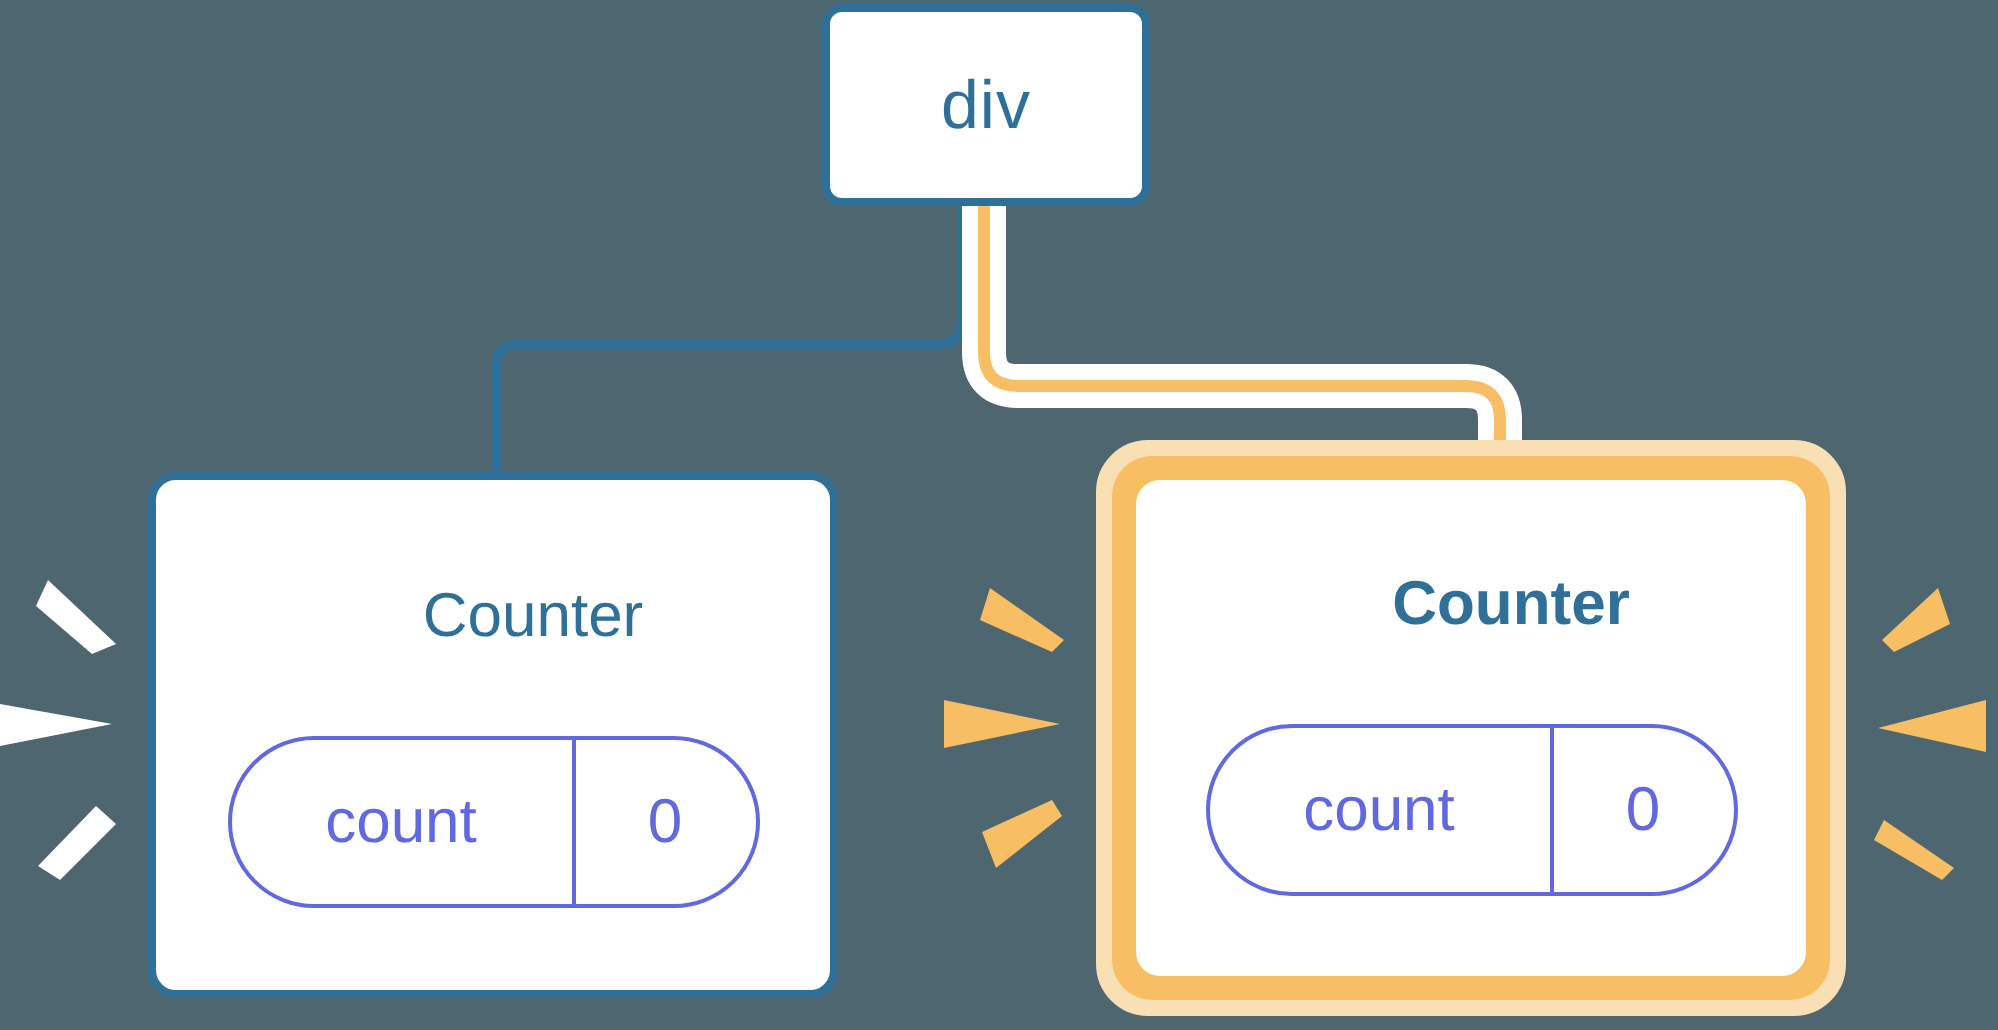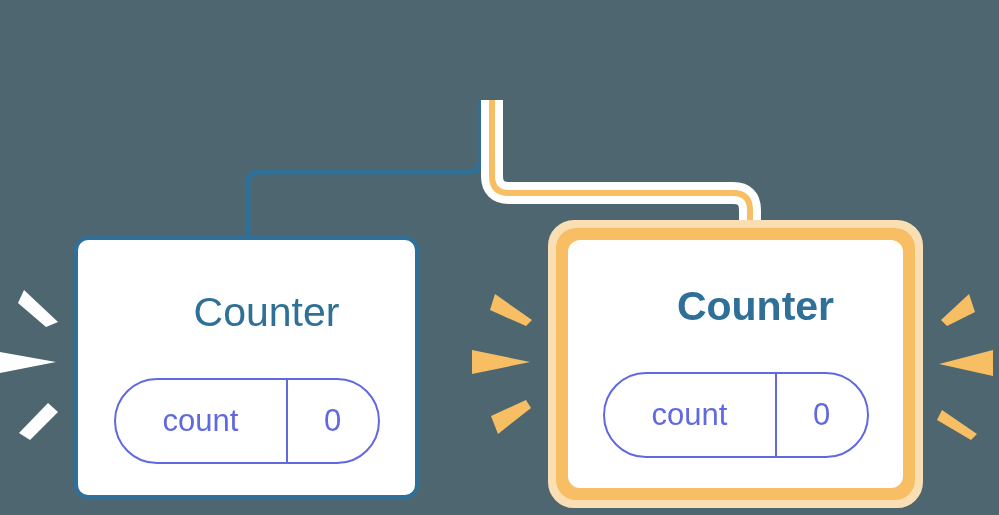--- a/index.html
+++ b/index.html
@@ -86,21 +86,21 @@
     left: 20px; top: 20px;
     right: 20px; bottom: 20px;
     box-sizing: border-box;
     border-radius: 12px;
     background: #ffffff;
     display: flex;
     flex-direction: column;
     align-items: center;
   }
   .counter-title {
-    font-size: 41px;
+    font-size: 31px;
     color: #2f7099;
     line-height: 1;
     margin-left: 40px;
   }
   .counter-title.plain {
     margin-top: 52px;
     font-weight: 400;
   }
   .counter-title.bold {
     margin-top: 46px;
@@ -172,20 +172,23 @@
     <polygon points="12,72 70,84 12,96" fill="#f7be63"></polygon>
     <polygon points="31,138 66,122 71,130 38,156" fill="#f7be63"></polygon>
   </svg>
 
   <svg class="sparks" style="left:925px; top:278px; width:74px; height:170px;" viewBox="0 0 74 170" width="74" height="170">
     <polygon points="44,16 16,42 22,48 50,34" fill="#f7be63"></polygon>
     <polygon points="68,72 14,86 68,98" fill="#f7be63"></polygon>
     <polygon points="17,132 52,156 46,162 12,142" fill="#f7be63"></polygon>
   </svg>
 
+  <div class="node node-div">
+    <span class="node-title-div">div</span>
+  </div>
 
   <div class="node node-counter-left">
     <span class="counter-title plain">Counter</span>
     <div class="pill pill-left">
       <span class="pill-key">count</span>
       <span class="pill-val">0</span>
     </div>
   </div>
 
   <div class="node node-counter-right">

